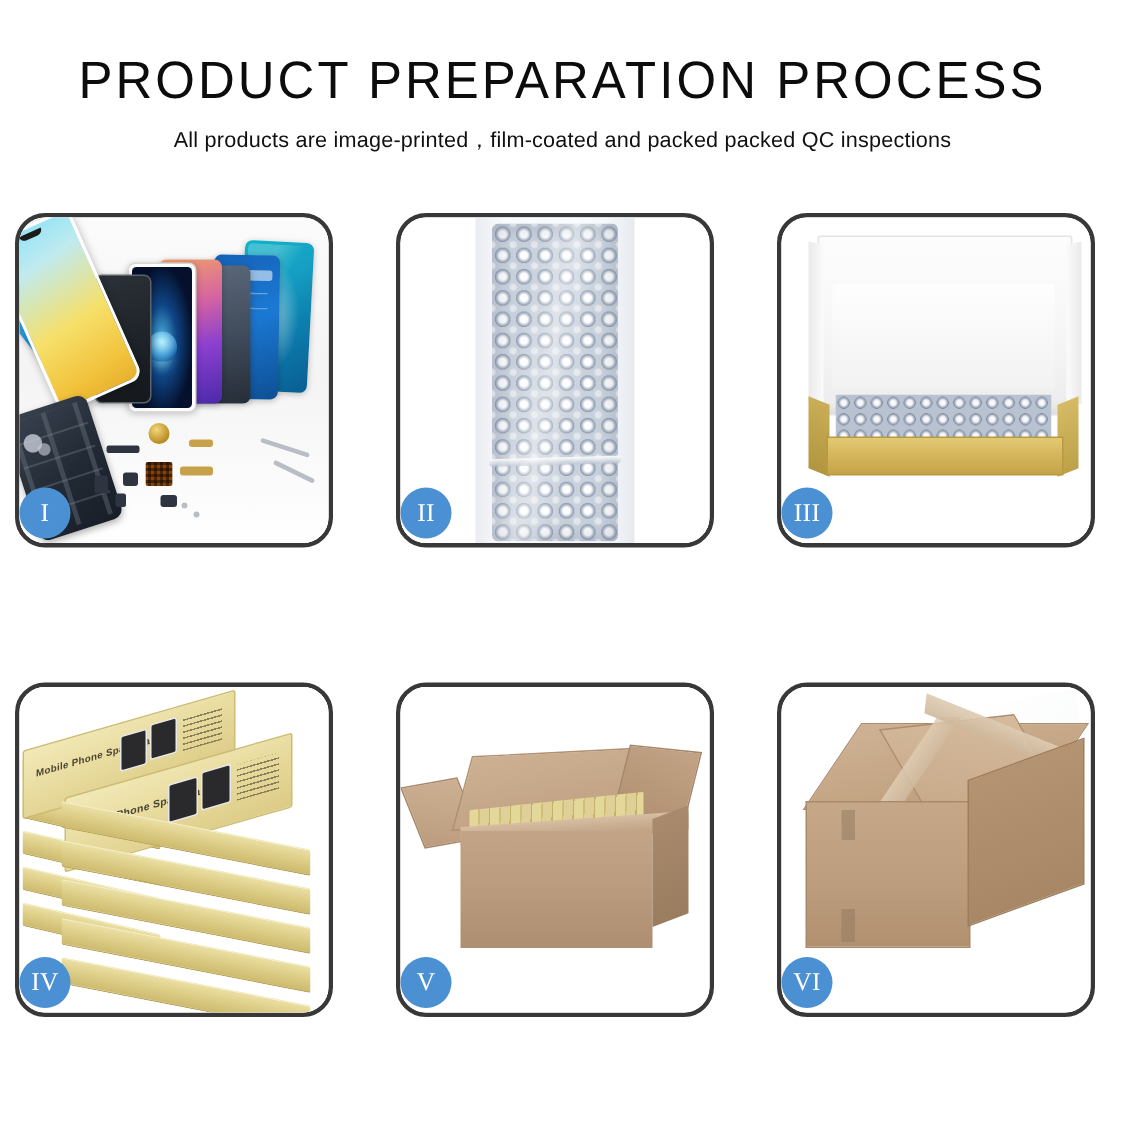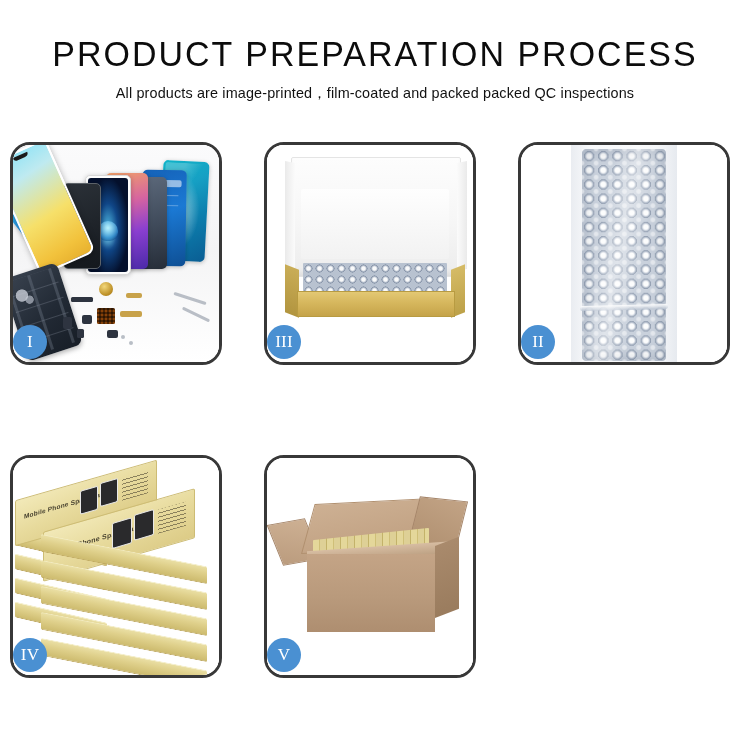--- a/index.html
+++ b/index.html
@@ -547,42 +547,42 @@
         <div class="cmp" style="left:50px;top:172px;width:9px;height:12px;border-radius:2px;"></div>
         <div class="cmp silver" style="left:160px;top:152px;width:34px;height:3px;transform:rotate(18deg);"></div>
         <div class="cmp silver" style="left:168px;top:168px;width:30px;height:3px;transform:rotate(26deg);"></div>
       </div>
     </div>
     <div class="step-badge">I</div>
   </div>
 
   <div class="panel">
     <div class="panel-clip">
+      <div class="scene-bubble">
+        <div class="bubble-bag"></div>
+        <div class="bubble-core"></div>
+        <div class="bubble-seal"></div>
+        <div class="bubble-sheen"></div>
+      </div>
+    </div>
+    <div class="step-badge">II</div>
+  </div>
+
+  <div class="panel">
+    <div class="panel-clip">
       <div class="scene-kraftopen">
         <div class="ko-lid"></div>
         <div class="ko-foam"></div>
         <div class="ko-left"></div>
         <div class="ko-right"></div>
         <div class="ko-bubblestrip"></div>
         <div class="ko-front"></div>
       </div>
     </div>
     <div class="step-badge">III</div>
-  </div>
-
-  <div class="panel">
-    <div class="panel-clip">
-      <div class="scene-bubble">
-        <div class="bubble-bag"></div>
-        <div class="bubble-core"></div>
-        <div class="bubble-seal"></div>
-        <div class="bubble-sheen"></div>
-      </div>
-    </div>
-    <div class="step-badge">II</div>
   </div>
 
   <div class="panel">
     <div class="panel-clip">
       <div class="scene-stack">
 
         <div class="kb kb-side" style="left:2px;top:58px;width:92px;height:14px;transform:skewY(13deg);"></div>
         <div class="kb kb-side" style="left:2px;top:82px;width:92px;height:14px;transform:skewY(13deg);"></div>
         <div class="kb kb-side" style="left:2px;top:106px;width:92px;height:14px;transform:skewY(13deg);"></div>
         <div class="kb kb-side" style="left:2px;top:130px;width:92px;height:14px;transform:skewY(13deg);"></div>
@@ -620,14 +620,30 @@
         <div class="co-flap-right"></div>
         <div class="co-contents"></div>
         <div class="co-rim"></div>
         <div class="co-body"></div>
         <div class="co-sideface"></div>
       </div>
     </div>
     <div class="step-badge">V</div>
   </div>
 
+  <div class="panel">
+    <div class="panel-clip">
+      <div class="scene-carton-sealed">
+        <div class="cs-wrapsheen"></div>
+        <div class="cs-top"></div>
+        <div class="cs-top2"></div>
+        <div class="cs-tape"></div>
+        <div class="cs-tape2"></div>
+        <div class="cs-front"></div>
+        <div class="cs-right"></div>
+        <div class="cs-seam" style="left:40px;top:82px;width:9px;height:20px;"></div>
+        <div class="cs-seam" style="left:40px;top:148px;width:9px;height:22px;"></div>
+      </div>
+    </div>
+    <div class="step-badge">VI</div>
+  </div>
 
 </div>
 
 </body></html>

